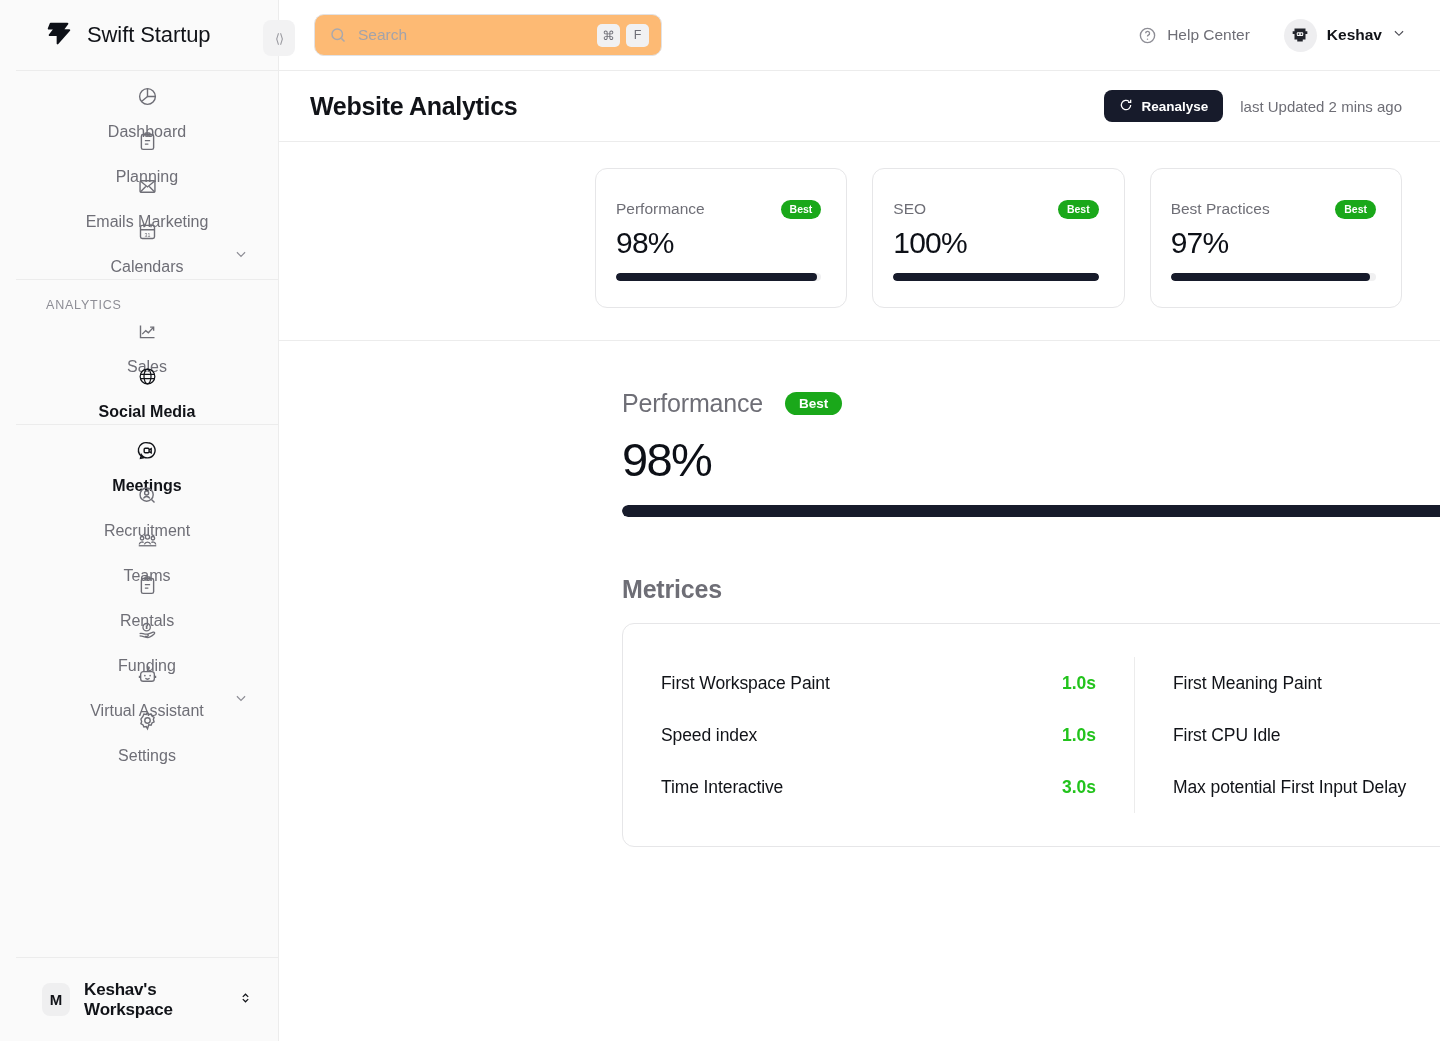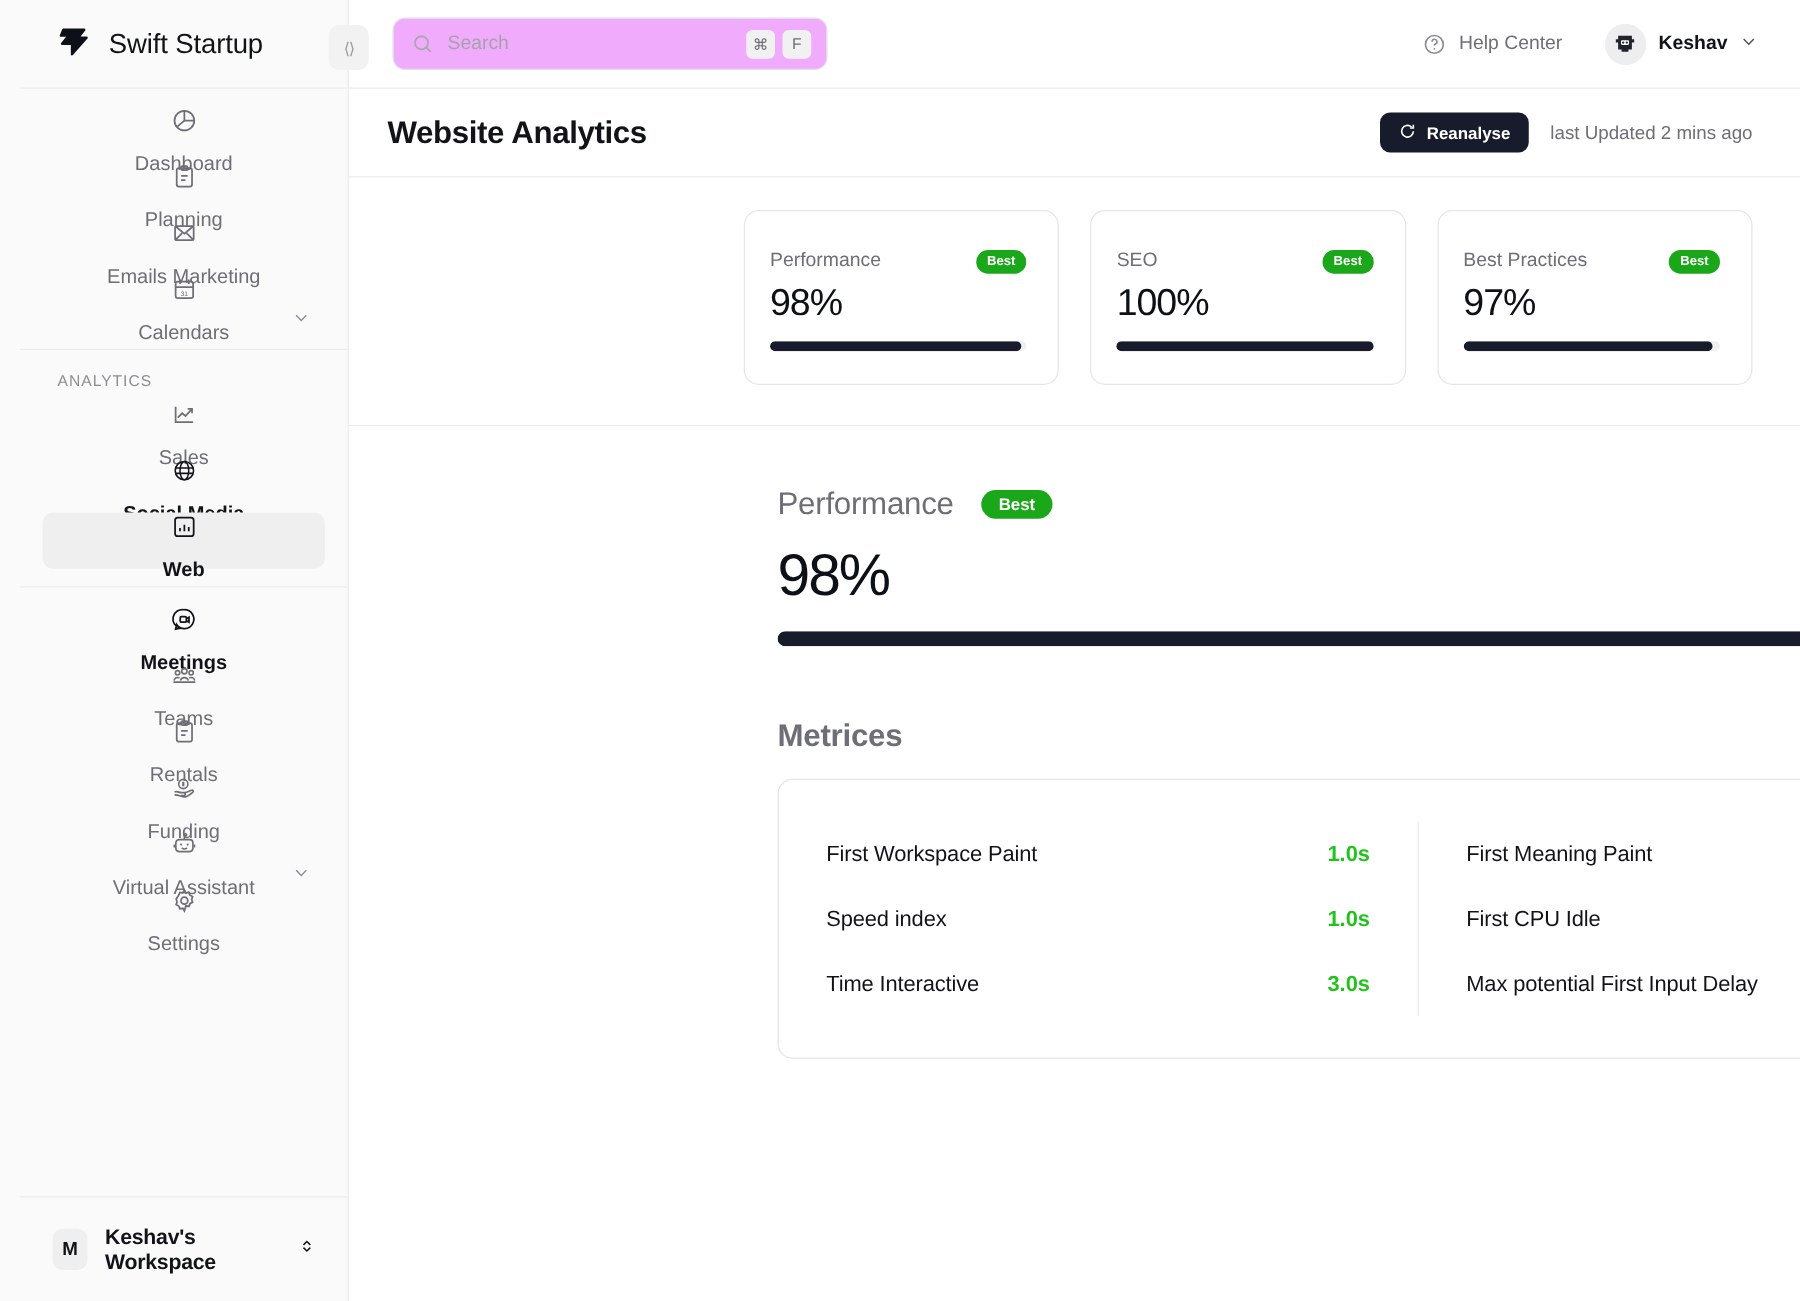--- a/index.html
+++ b/index.html
@@ -76,21 +76,21 @@
 
   
   .main { flex: 1; display: flex; flex-direction: column; min-width: 0; }
   .topbar {
     height: 71px; flex: 0 0 71px; border-bottom: 1px solid #ececec;
     display: flex; align-items: center; padding: 0 34px 0 35px; gap: 20px;
   }
   .search {
     width: 348px; height: 42px; border: 1px solid #e2e2e4; border-radius: 10px;
     display: flex; align-items: center; padding: 0 12px 0 14px; gap: 11px;
-    background: #f0abfc;
+    background: #fdba74;
   }
   .search-icon { color: #a8a8ae; width: 18px; height: 18px; flex: 0 0 18px; }
   .search input {
     flex: 1; border: 0; outline: none; font-size: 15.5px; color: #4a4a52;
     font-family: inherit; background: transparent;
   }
   .search input::placeholder { color: #a3a3aa; }
   .kbd-group { display: flex; gap: 6px; }
   .kbd {
     min-width: 23px; height: 23px; border-radius: 5px; background: #f1f1f2;
@@ -264,41 +264,43 @@
       <div class="nav-item strong">
         <span class="ic">
           <svg width="21" height="21" viewBox="0 0 24 24" fill="none" stroke="currentColor" stroke-width="1.4">
             <circle cx="12" cy="12" r="8.4"></circle>
               <ellipse cx="12" cy="12" rx="4" ry="8.4"></ellipse>
               <path d="M4 9.5h16M4 14.5h16"></path>
           </svg>
         </span>
         <span>Social Media</span>
       </div>
-      <div class="nav-item active">
-        <span class="ic">
-          <svg width="21" height="21" viewBox="0 0 24 24" fill="none" stroke="currentColor" stroke-width="1.6">
-            <rect x="3.5" y="3.5" width="17" height="17" rx="2.5"></rect>
-            <path d="M8 16v-3M12 16v-6M16 16v-4"></path>
-          </svg>
-        </span>
-        <span>Web</span>
-      </div>
     </div>
 
     <nav class="nav-group">
       <div class="nav-item strong">
         <span class="ic">
           <svg width="21" height="21" viewBox="0 0 24 24" fill="none" stroke="currentColor" stroke-width="1.6">
             <path d="M12 3.2a8.6 8.6 0 1 1-7.1 13.4L4 21l4.4-.9A8.6 8.6 0 0 1 12 3.2z"></path>
             <rect x="8.2" y="9.4" width="5.6" height="5.2" rx="1.2"></rect>
               <path d="m13.8 11.4 2.4-1.4v4.6l-2.4-1.4"></path>
           </svg>
         </span>
         <span>Meetings</span>
+      </div>
+      <div class="nav-item">
+        <span class="ic">
+          <svg width="21" height="21" viewBox="0 0 24 24" fill="none" stroke="currentColor" stroke-width="1.6">
+            <circle cx="11" cy="11" r="7.5"></circle>
+              <circle cx="11" cy="9.2" r="2.3"></circle>
+            <path d="M7.3 15.4a4.2 4.2 0 0 1 7.4 0"></path>
+              <path d="m16.6 16.6 3.4 3.4"></path>
+          </svg>
+        </span>
+        <span>Recruitment</span>
       </div>
       <div class="nav-item">
         <span class="ic">
           <svg width="21" height="21" viewBox="0 0 24 24" fill="none" stroke="currentColor" stroke-width="1.5">
             <circle cx="12" cy="8" r="2.4"></circle>
               <circle cx="5.8" cy="9.4" r="2"></circle>
               <circle cx="18.2" cy="9.4" r="2"></circle>
             <path d="M8.4 16.4a3.8 3.8 0 0 1 7.2 0M2.6 16.6a3.2 3.2 0 0 1 5-2.3M21.4 16.6a3.2 3.2 0 0 0-5-2.3"></path>
             <path d="M2 18h20"></path>
           </svg>

